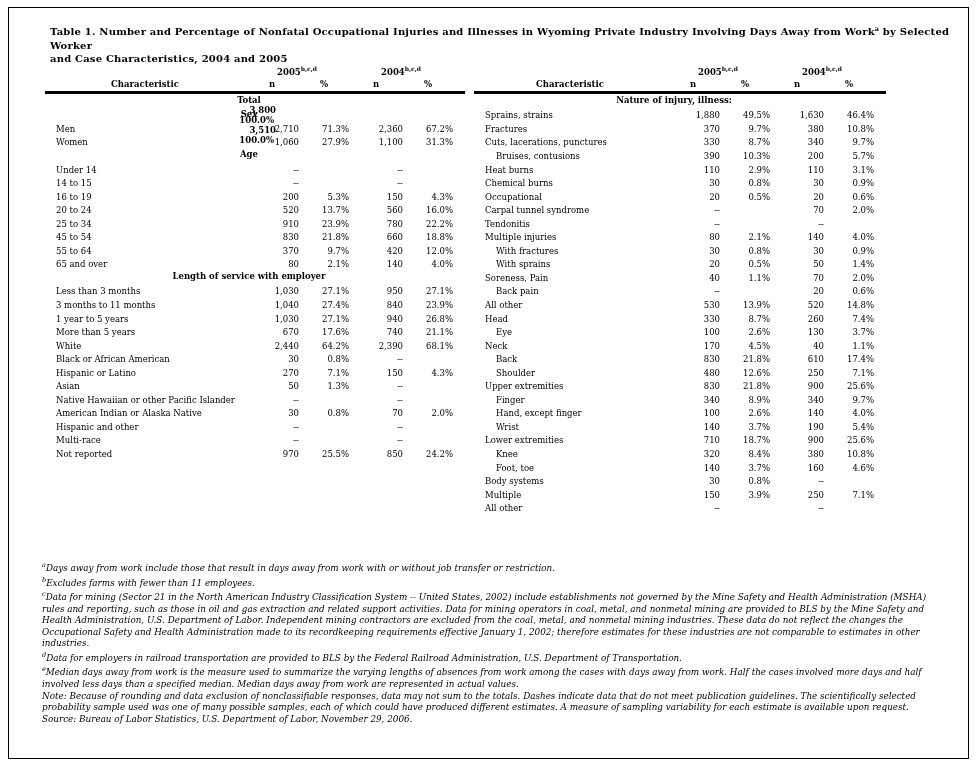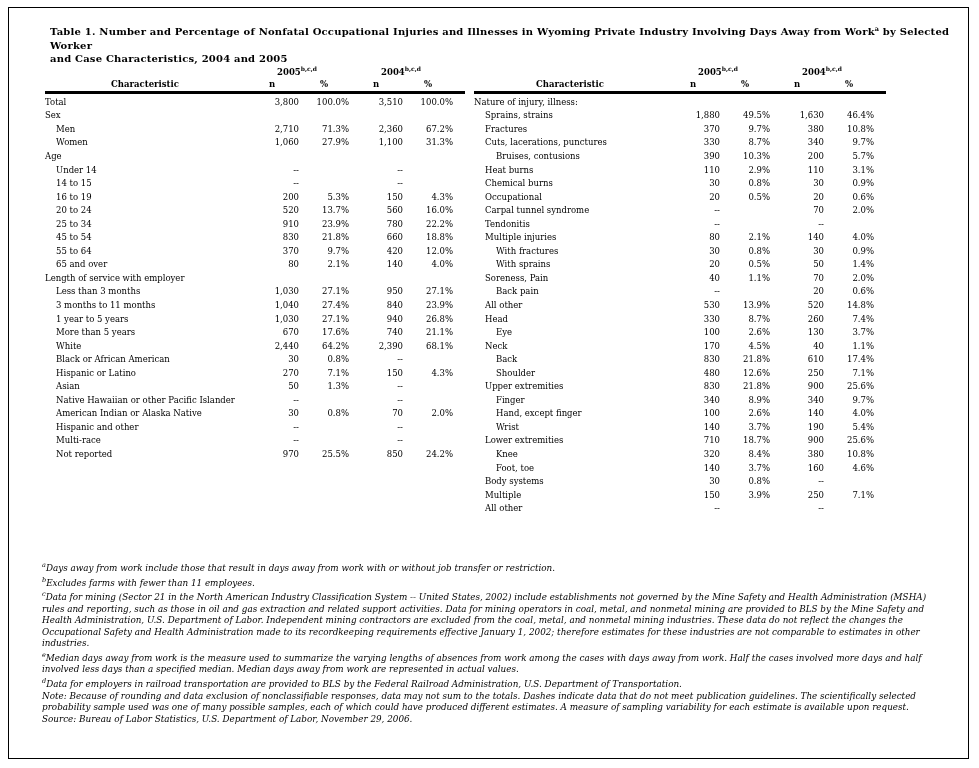--- a/index.html
+++ b/index.html
@@ -31,21 +31,21 @@
   .c-label { flex:1; min-width:0; }
   .h-char  { text-align:center; }
   .h-year  { width:104px; text-align:center; }
   .h-year sup { font-size:6px; }
   .h-sub   { width:54px; text-align:center; }
   .h-sub.p { width:50px; }
 
   .tbody { padding-top:1px; }
   .trow { display:flex; align-items:center; height:13.55px;
           font-size:8.5px; padding-right:12px; white-space:nowrap; }
-  .trow.bold { font-weight:normal; }
+  .trow.bold { font-weight:bold;flex-direction:column; }
   .c-num { width:54px; text-align:right; }
   .c-num.p { width:50px; }
   .ind1 { padding-left:11px; }
   .ind2 { padding-left:22px; }
 
   .footnotes {
     position:absolute; left:42px; top:560px; width:906px;
     font-size:8.8px; line-height:11.6px; text-align:left;font-style:italic;
   }
   .footnote sup { font-size:6.5px; }
@@ -501,17 +501,17 @@
         <span class="c-num">--</span>
         <span class="c-num p"></span>
       </div>
     </div>
 </section>
 
 <div class="footnotes">
     <div class="footnote"><sup>a</sup><span>Days away from work include those that result in days away from work with or without job transfer or restriction.</span></div>
     <div class="footnote"><sup>b</sup><span>Excludes farms with fewer than 11 employees.</span></div>
     <div class="footnote"><sup>c</sup><span>Data for mining (Sector 21 in the North American Industry Classification System -- United States, 2002) include establishments not governed by the Mine Safety and Health Administration (MSHA) rules and reporting, such as those in oil and gas extraction and related support activities. Data for mining operators in coal, metal, and nonmetal mining are provided to BLS by the Mine Safety and Health Administration, U.S. Department of Labor. Independent mining contractors are excluded from the coal, metal, and nonmetal mining industries. These data do not reflect the changes the Occupational Safety and Health Administration made to its recordkeeping requirements effective January 1, 2002; therefore estimates for these industries are not comparable to estimates in other industries.</span></div>
+    <div class="footnote"><sup>d</sup><span>Data for employers in railroad transportation are provided to BLS by the Federal Railroad Administration, U.S. Department of Transportation.</span></div>
     <div class="footnote"><sup>e</sup><span>Median days away from work is the measure used to summarize the varying lengths of absences from work among the cases with days away from work. Half the cases involved more days and half involved less days than a specified median. Median days away from work are represented in actual values.</span></div>
-    <div class="footnote"><sup>d</sup><span>Data for employers in railroad transportation are provided to BLS by the Federal Railroad Administration, U.S. Department of Transportation.</span></div>
     <div class="footnote"><span>Note: Because of rounding and data exclusion of nonclassifiable responses, data may not sum to the totals. Dashes indicate data that do not meet publication guidelines. The scientifically selected probability sample used was one of many possible samples, each of which could have produced different estimates. A measure of sampling variability for each estimate is available upon request.</span></div>
     <div class="footnote"><span>Source: Bureau of Labor Statistics, U.S. Department of Labor, November 29, 2006.</span></div>
   </div>
 
 </body></html>

